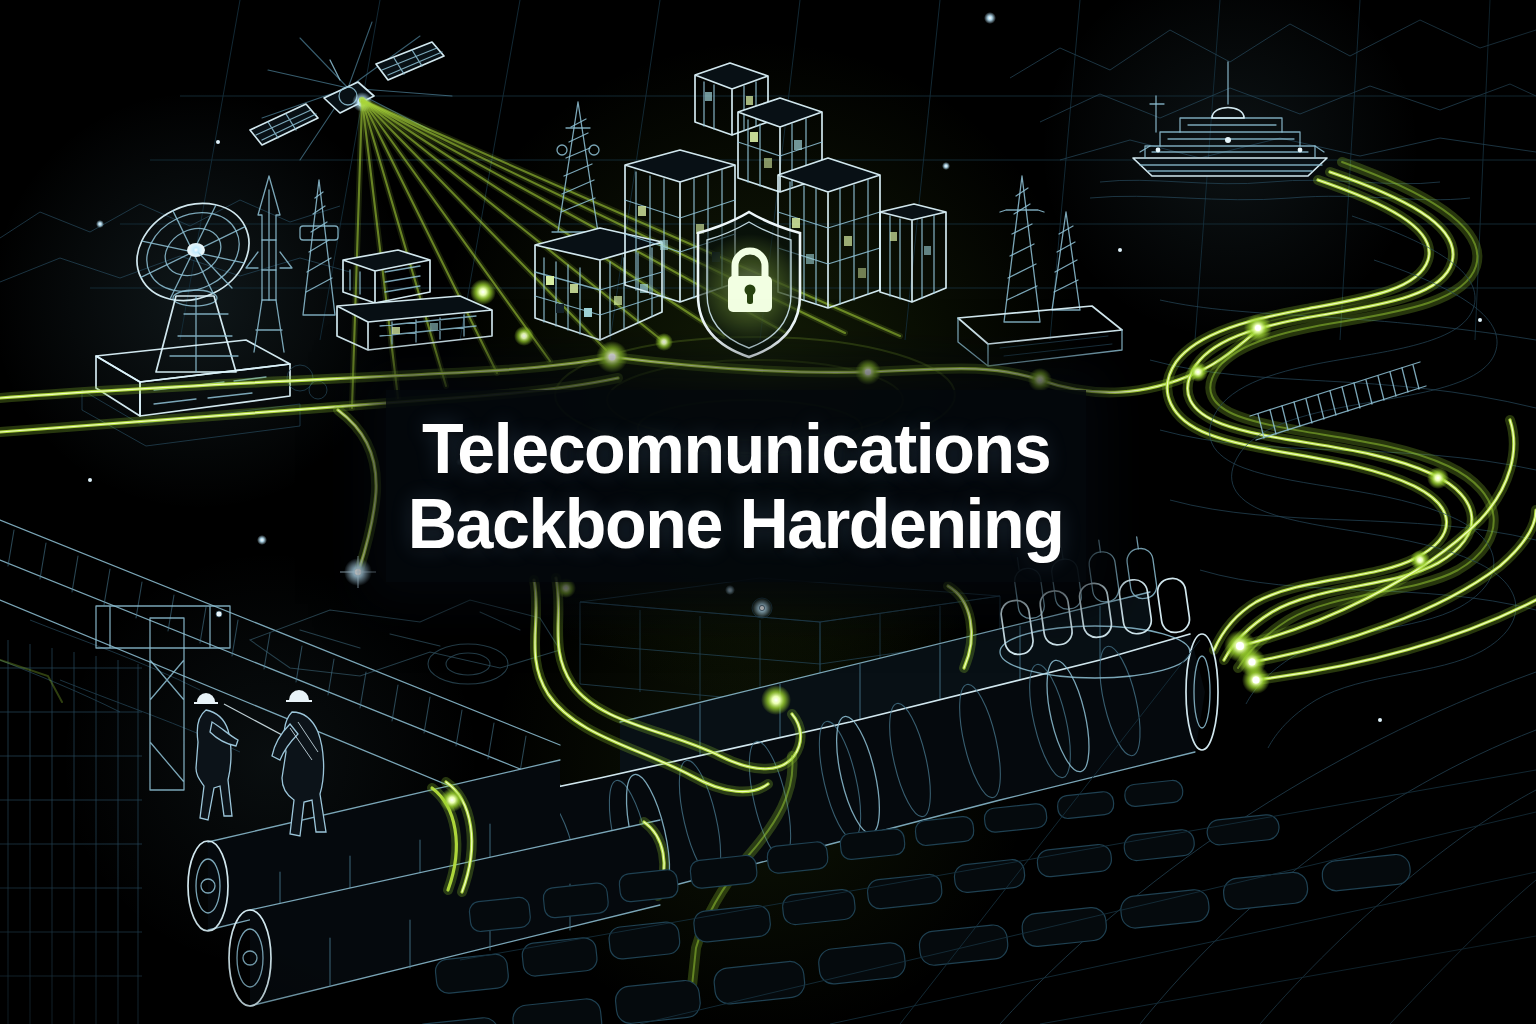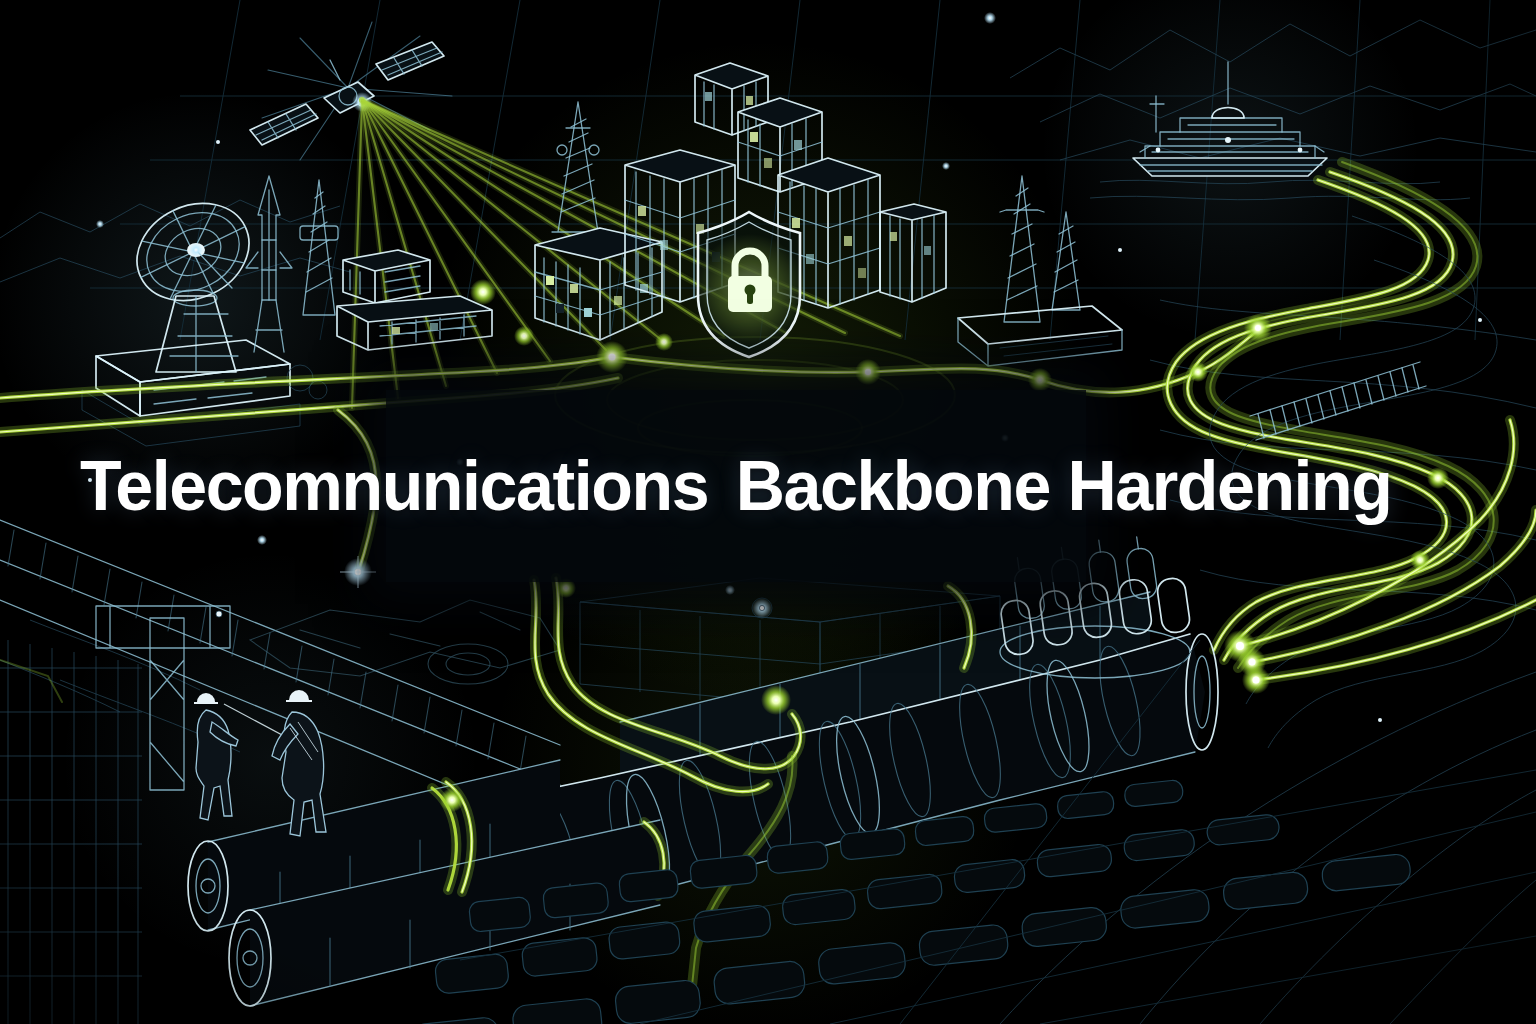--- a/index.html
+++ b/index.html
@@ -19,21 +19,21 @@
   .gm{stroke:#b9e43e;stroke-opacity:.92;stroke-width:3.2;fill:none;stroke-linecap:round}
   .gc{stroke:#f1ffc9;stroke-opacity:.95;stroke-width:1.2;fill:none;stroke-linecap:round}
   .gt{stroke:#9ccf35;stroke-opacity:.5;stroke-width:2;fill:none;stroke-linecap:round}
   .bm{stroke:#a9d63b;stroke-opacity:.55;stroke-width:2.1;stroke-linecap:round}
   .bg2{stroke:#a9d63b;stroke-opacity:.15;stroke-width:6;stroke-linecap:round}
   .win{fill:#d9efa4}.winc{fill:#9fd3d8}.wind{fill:#132028}
   
   .banner{position:absolute;left:386px;top:390px;width:700px;height:192px;
           background:rgba(3,7,12,.93);
           box-shadow:0 0 46px 22px rgba(3,7,12,.85);
-          display:flex;flex-direction:row;align-items:center;justify-content:center;z-index:5}
+          display:flex;flex-direction:column;align-items:center;justify-content:center;z-index:5}
   .tl{font-weight:700;font-size:71px;line-height:1.06;color:#fff;letter-spacing:-1.5px;
       transform:scaleX(.96);white-space:nowrap;display:inline-block;
       text-shadow:0 0 22px rgba(150,200,255,.18),0 2px 6px rgba(0,0,0,.95);}
 </style>
 </head>
 <body>
 
 <div class="stage">
 <svg class="scene" width="1536" height="1024" viewBox="0 0 1536 1024">
   <defs>

